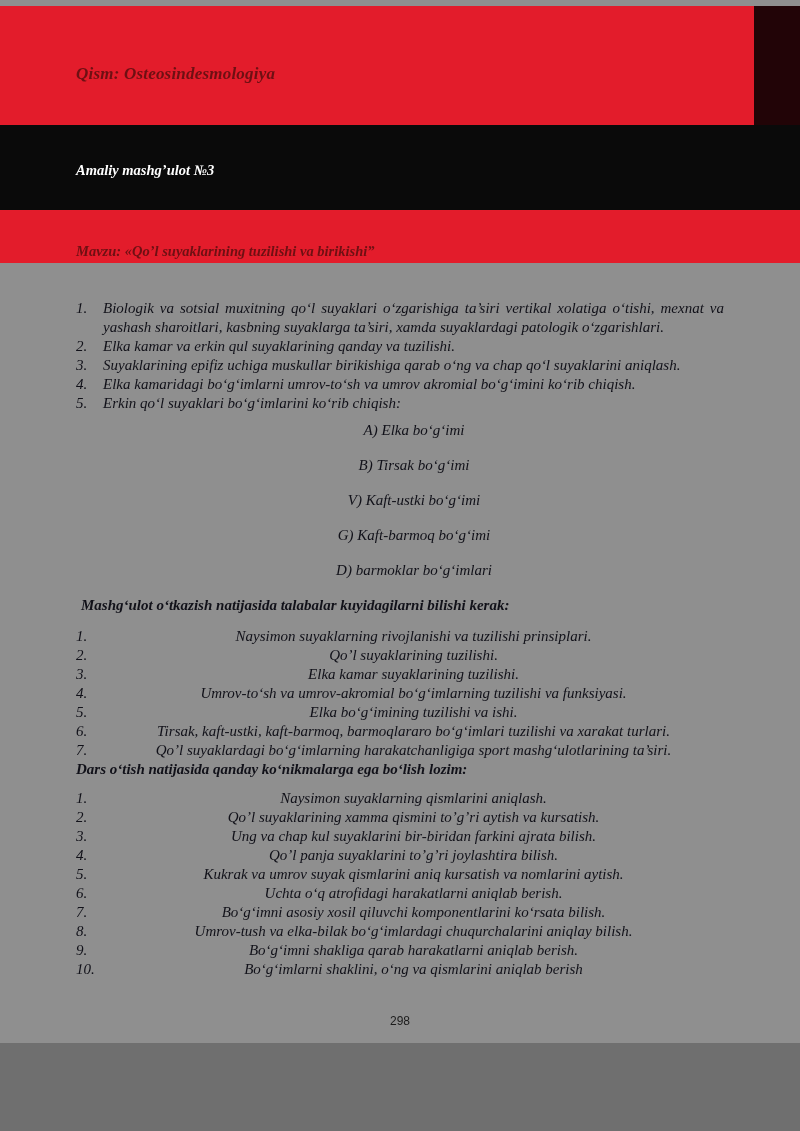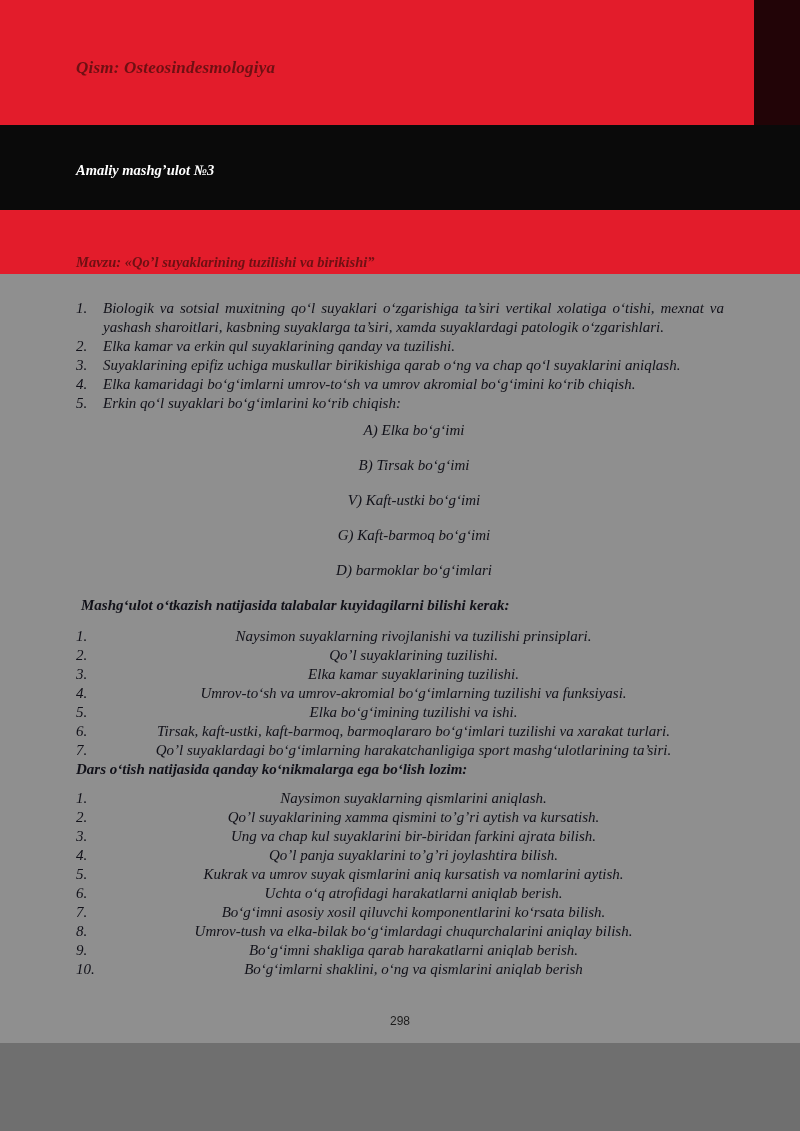--- a/index.html
+++ b/index.html
@@ -5,31 +5,31 @@
   :root{
     --red:#e31c2b; --maroon:#6e1013; --black:#0a0a0a;
     --gray:#8f8f8f; --grayDark:#6f6f6f; --ink:#111119; --white:#ffffff;
   }
   *{margin:0;padding:0;box-sizing:border-box;}
   html,body{width:800px;height:1131px;}
   body{
     position:relative;overflow:hidden;background:var(--gray);
     font-family:"Liberation Serif", serif;color:var(--ink);
   }
-  .band-top{position:absolute;left:0;top:0;width:800px;height:125px;background:var(--red);}
+  .band-top{position:absolute;left:0;top:6px;width:800px;height:125px;background:var(--red);}
   .corner-dark{position:absolute;right:0;top:0;width:46px;height:125px;background:#220407;}
   .section-title{
     position:absolute;left:76px;top:58px;font-size:17px;font-weight:bold;font-style:italic;
     color:var(--maroon);letter-spacing:.2px;
   }
   .band-black{position:absolute;left:0;top:125px;width:800px;height:85px;background:var(--black);text-align:center;}
   .lesson-title{
     position:absolute;left:76px;top:37px;font-size:14.5px;font-weight:bold;font-style:italic;color:var(--white);
   }
-  .band-red2{position:absolute;left:0;top:210px;width:800px;height:64px;background:var(--red);}
+  .band-red2{position:absolute;left:0;top:210px;width:800px;height:53px;background:var(--red);}
   .topic-label{
     position:absolute;left:76px;bottom:3px;font-size:14.5px;font-weight:bold;font-style:italic;color:var(--maroon);
   }
   .content{
     position:absolute;left:0;top:263px;width:800px;padding:36px 76px 0 76px;
     font-size:15px;font-style:italic;line-height:19px;
   }
   .li{display:flex;}
   .num{flex:none;width:27px;}
   .txt{flex:1;text-align:center;}

